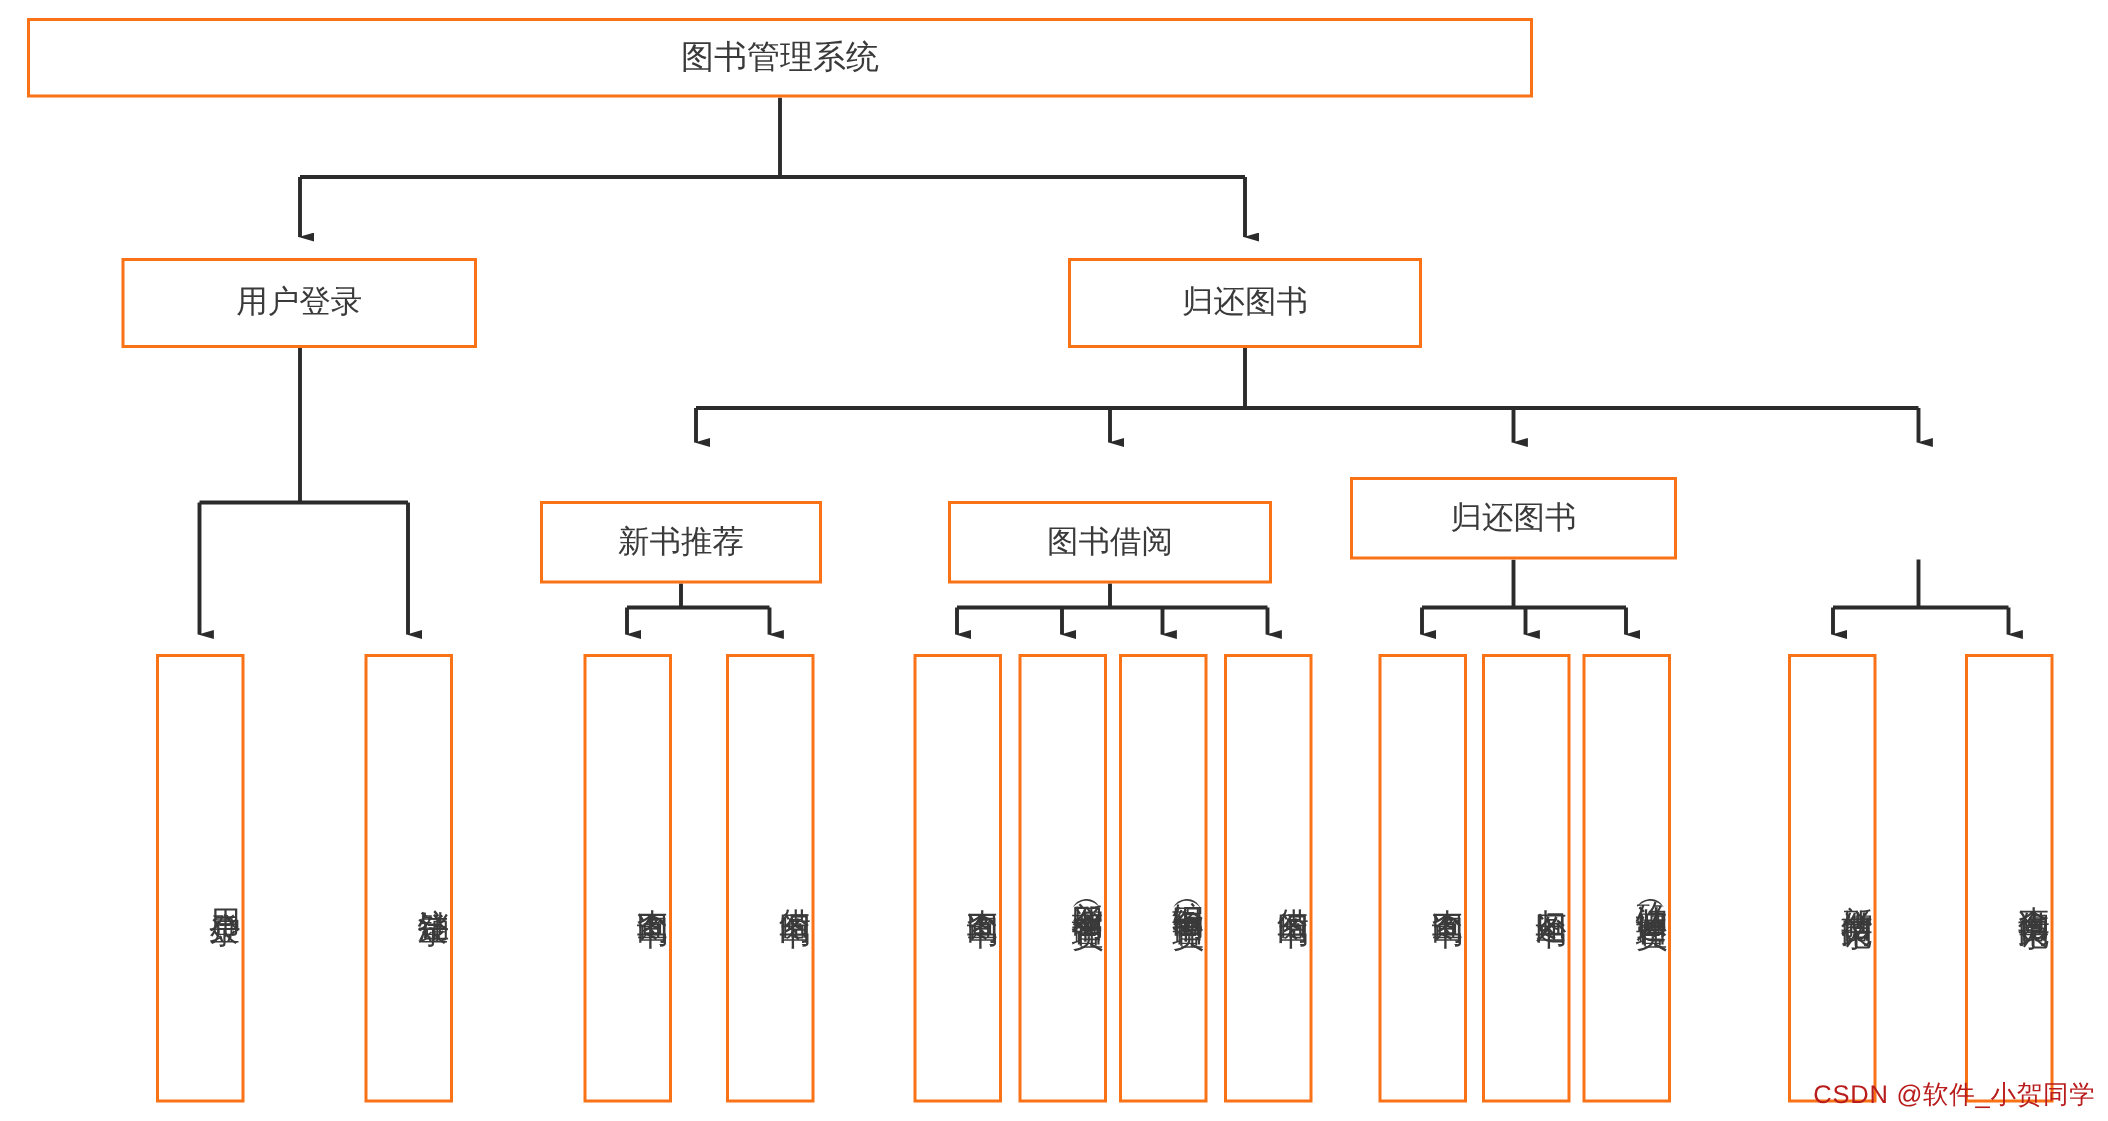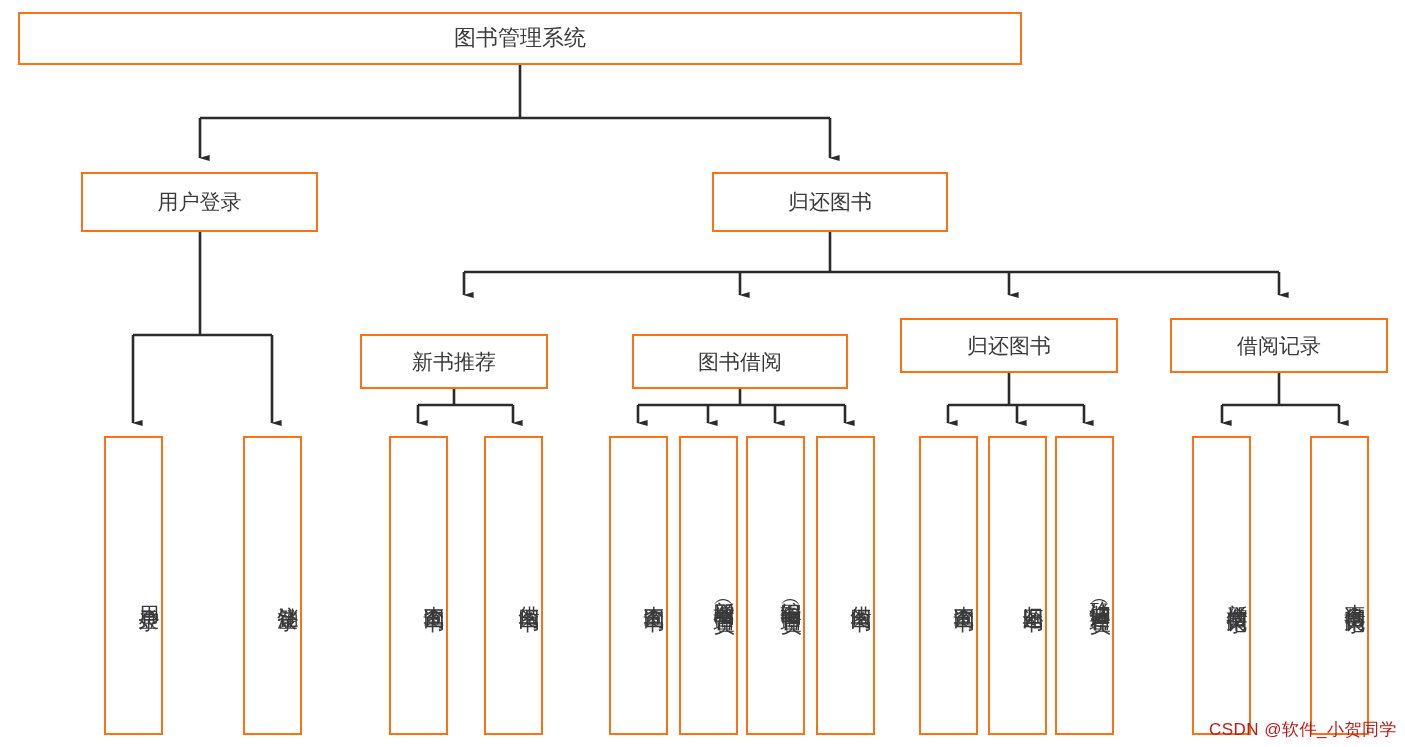--- a/index.html
+++ b/index.html
@@ -142,23 +142,20 @@
 
   <div class="node level-2" style="left:360px; top:334px; width:188px; height:55px;">
     <span class="nlabel">新书推荐</span>
   </div>
   <div class="node level-2" style="left:632px; top:318px; width:216px; height:55px;margin-top:16px;">
     <span class="nlabel">图书借阅</span>
   </div>
   <div class="node level-2" style="left:900px; top:318px; width:218px; height:55px;">
     <span class="nlabel">归还图书</span>
   </div>
-  <div class="node level-2" style="left:1170px; top:318px; width:218px; height:55px;">
-    <span class="nlabel">借阅记录</span>
-  </div>
 
   <div class="node leaf" style="left:104px; top:436px; width:59px; height:299px;">
     <span class="nlabel">用户登录</span>
   </div>
   <div class="node leaf" style="left:243px; top:436px; width:59px; height:299px;">
     <span class="nlabel">注销登录</span>
   </div>
 
   <div class="node leaf" style="left:389px; top:436px; width:59px; height:299px;">
     <span class="nlabel">查询图书</span>

